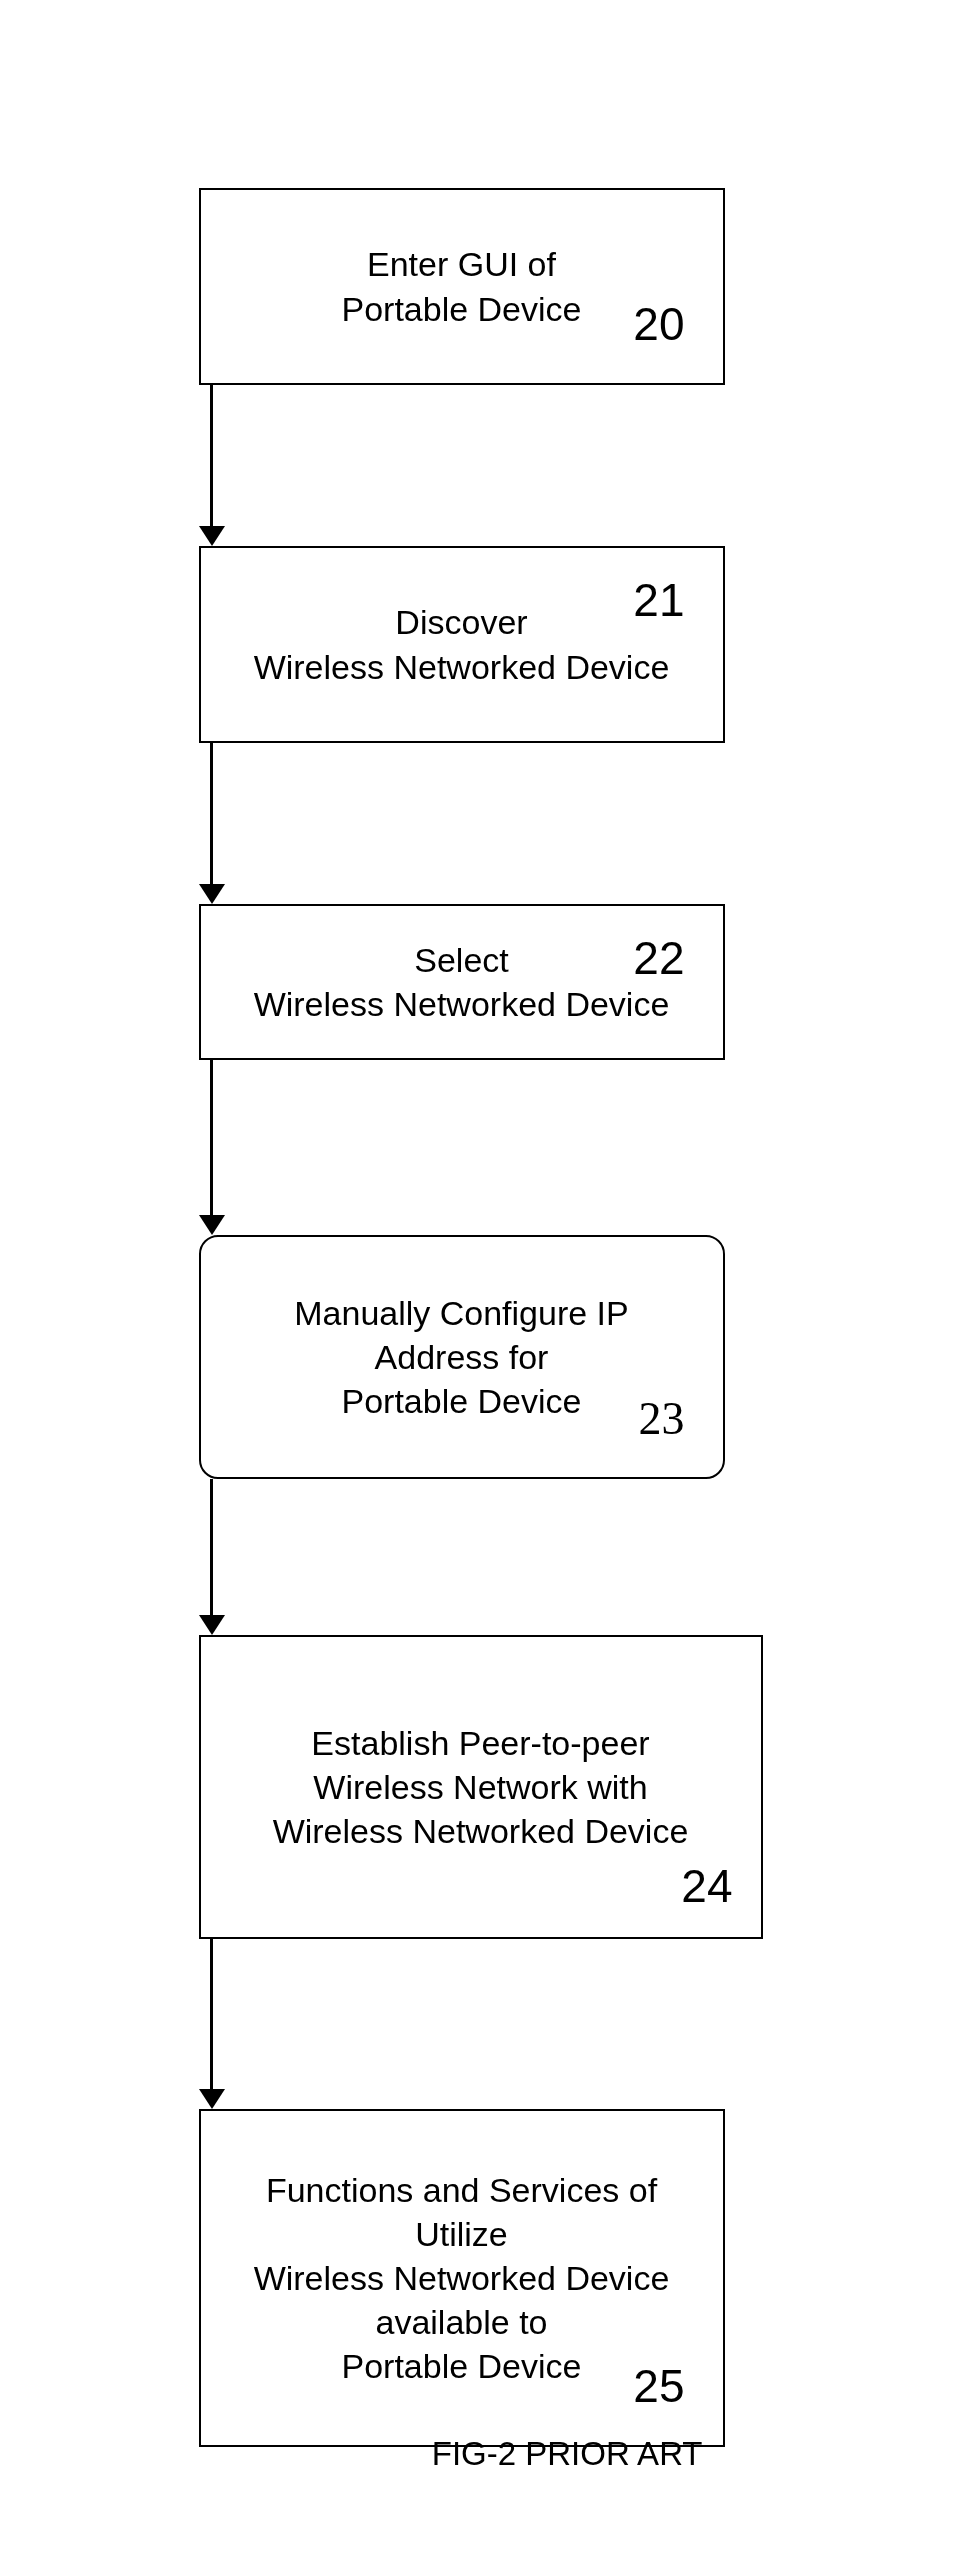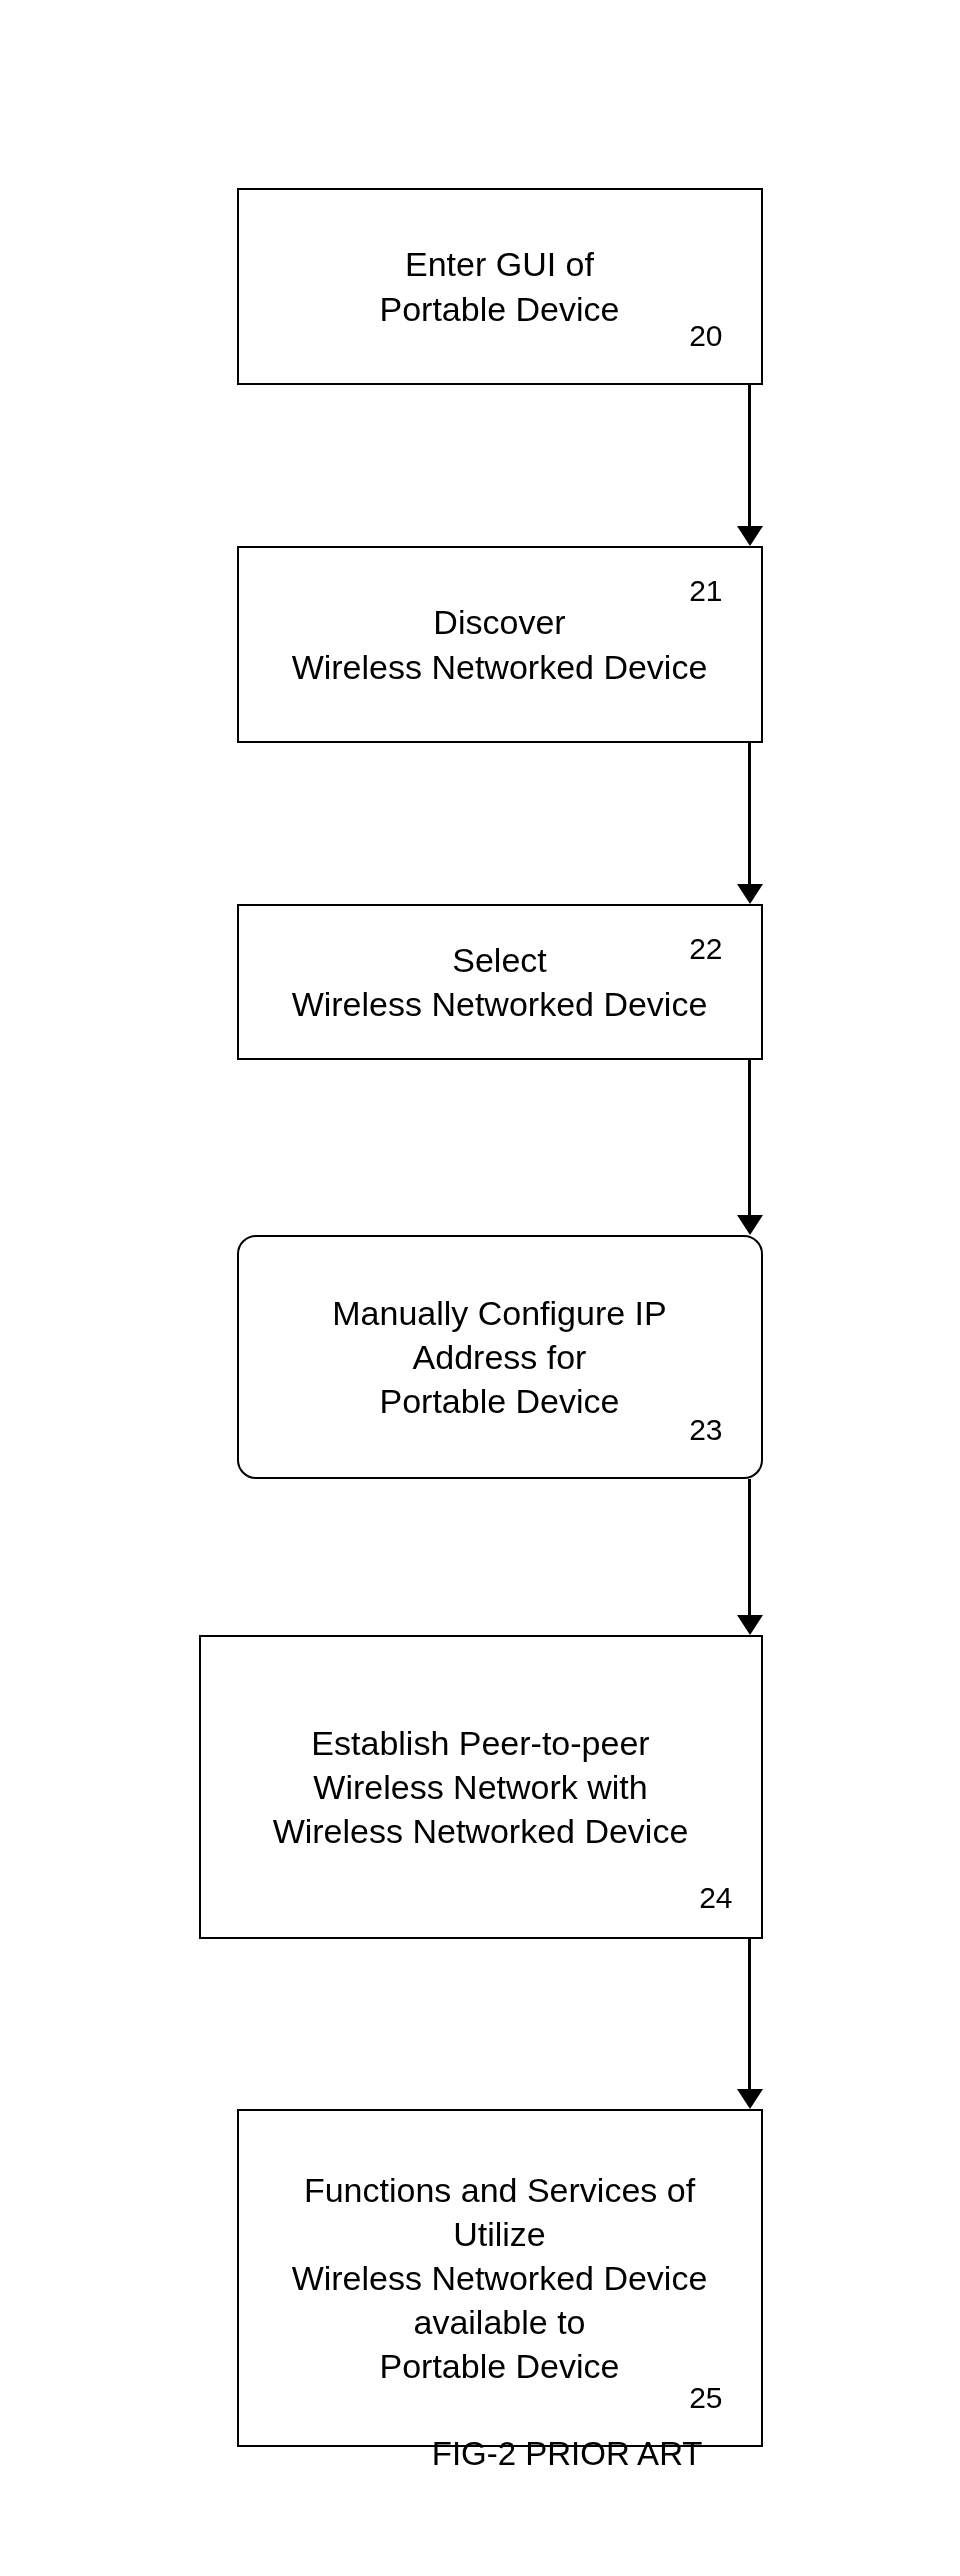--- a/index.html
+++ b/index.html
@@ -11,39 +11,39 @@
     position: relative;
   }
   .flowchart {
     position: absolute;
     left: 50%;
     transform: translateX(-50%);
     top: 188px;
     width: 564px;
     display: flex;
     flex-direction: column;
-    align-items: flex-end;
+    align-items: flex-start;
   }
   .box {
     border: 2.8px solid #000;
     background: #fff;
     width: 526px;
     position: relative;
     display: flex;
     flex-direction: column;
     align-items: center;
     justify-content: center;
     text-align: center;
     font-size: 34px;
     line-height: 1.3;
     padding: 34px 22.6px;
   }
   .box .num {
     position: absolute;
-    font-size: 30px;
+    font-size: 46px;
   }
   .arrow {
     display: flex;
     flex-direction: column;
     align-items: center;
   }
   .arrow .shaft {
     width: 2.8px;
     background: #000;
   }
@@ -66,21 +66,21 @@
   #b20 { height: 197px; }
   #b21 { height: 197px; }
   #b22 { height: 156px; }
   #b23 { height: 244px; border-radius: 19px; }
   #b24 { height: 304px; width: 564px; }
   #b25 { height: 338px; width: 526px; }
   
   #b20 .num { right: 38px; bottom: 28px; }
   #b21 .num { right: 38px; top: 22.6px; }
   #b22 .num { right: 38px; top: 22.6px; }
-  #b23 .num { right: 38px; bottom: 28px; }
+  #b23 .num { right: 38px; bottom: 28px; font-family: Liberation Serif, serif; }
   #b24 .num { right: 28px; bottom: 20px; margin-top: 24px; }
   #b25 .num { right: 38px; bottom: 28px; }
   
   #a1 .shaft { height: 141px; }
   #a2 .shaft { height: 141px; }
   #a3 .shaft { height: 155px; }
   #a4 .shaft { height: 136px; }
   #a5 .shaft { height: 150px; }
 </style>
 </head>

